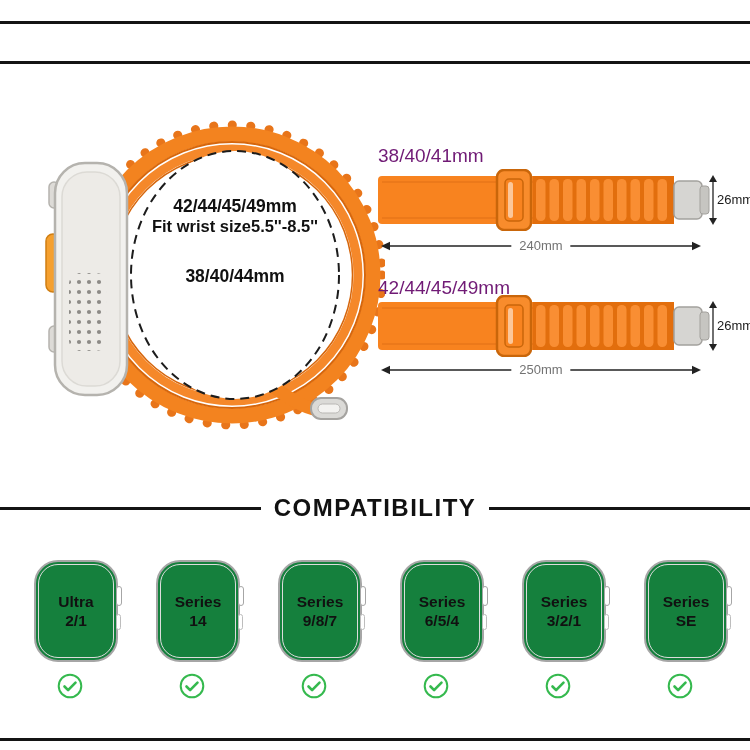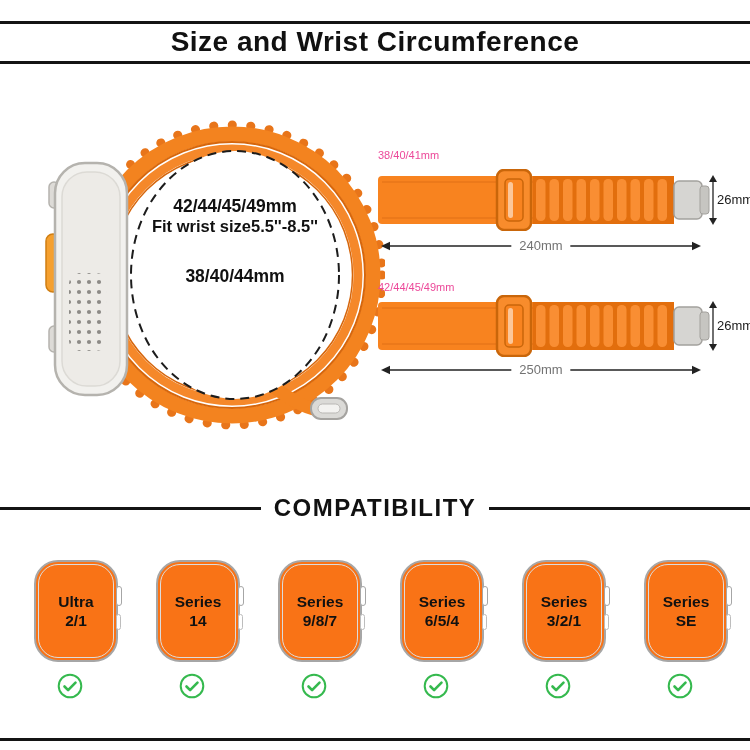--- a/index.html
+++ b/index.html
@@ -16,53 +16,52 @@
     font-size:28px; font-weight:bold; letter-spacing:.5px; }
 
   
   .loop-svg { position:absolute; left:25px; top:88px; }
   .loop-text { position:absolute; left:125px; top:196px; width:220px; text-align:center;
     font-weight:bold; font-size:16.5px; line-height:20px; white-space:nowrap; }
   .loop-text .big { font-size:17.5px; }
   .loop-text .gap { height:30px; }
 
   
-  .band-label { position:absolute; font-size:11px; line-height:17px; color:#ec4899; }
+  .band-label { position:absolute; font-size:19px; line-height:17px; color:#701a75; }
   .band-svg { position:absolute; }
   .dim-side { position:absolute; font-size:13px; line-height:14px; color:#1a1a1a; }
   .len-arrow { position:absolute; width:322px; height:16px; }
   .len-arrow svg { position:absolute; left:0; top:0; }
   .len-text { position:absolute; left:50%; top:0; transform:translateX(-50%);
     background:#fff; padding:0 8px; font-size:13px; line-height:16px; color:#737373; }
 
   
   .compat-head { position:absolute; left:0; right:0; top:494px; display:flex; align-items:center; gap:13px; }
   .compat-head .hline { flex:1; height:3px; background:#141414; }
   .compat-head .htext { font-size:24px; font-weight:bold; letter-spacing:1.5px; }
 
   .compat-row { position:absolute; left:0; right:0; top:560px; display:flex; justify-content:space-evenly; }
   .compat-item { display:flex; flex-direction:column; align-items:center; width:104px; }
-  .watch-frame { position:relative; width:84px; height:102px; background:#f97316;
+  .watch-frame { position:relative; width:84px; height:102px; background:#15803d;
     border:2px solid #a6a6a6; border-radius:24px;
     display:flex; align-items:center; justify-content:center;margin-left:12px; }
   .watch-frame::before { content:""; position:absolute; inset:2px; border:1px solid #dcdcdc; border-radius:20px; }
   .crown { position:absolute; right:-6px; top:24px; width:6px; height:20px; background:#fff;
     border:1.5px solid #a6a6a6; border-radius:3px; }
   .side-btn { position:absolute; right:-5px; top:52px; width:5px; height:16px; background:#fff;
     border:1.5px solid #bdbdbd; border-radius:3px; }
   .watch-label { position:relative; text-align:center; font-weight:bold; font-size:15.5px; line-height:19px; }
   .check { margin-top:11px; line-height:0; }
 </style>
 </head>
 <body>
 
 <div class="page">
 
   <div class="rule rule-top"></div>
-  <div class="page-title">Size and Wrist Circumference</div>
   <div class="rule rule-title-bottom"></div>
 
   <svg class="loop-svg" width="360" height="400" viewBox="0 0 360 400">
     <defs>
       <pattern id="spk" width="10" height="10" patternUnits="userSpaceOnUse">
         <circle cx="4" cy="4" r="2.1" fill="#8C8A86"></circle>
       </pattern>
     </defs>
 
     <circle cx="207" cy="187" r="150" fill="none" stroke="#E8751A" stroke-width="9" stroke-dasharray="0.1 18.5" stroke-linecap="round"></circle>

